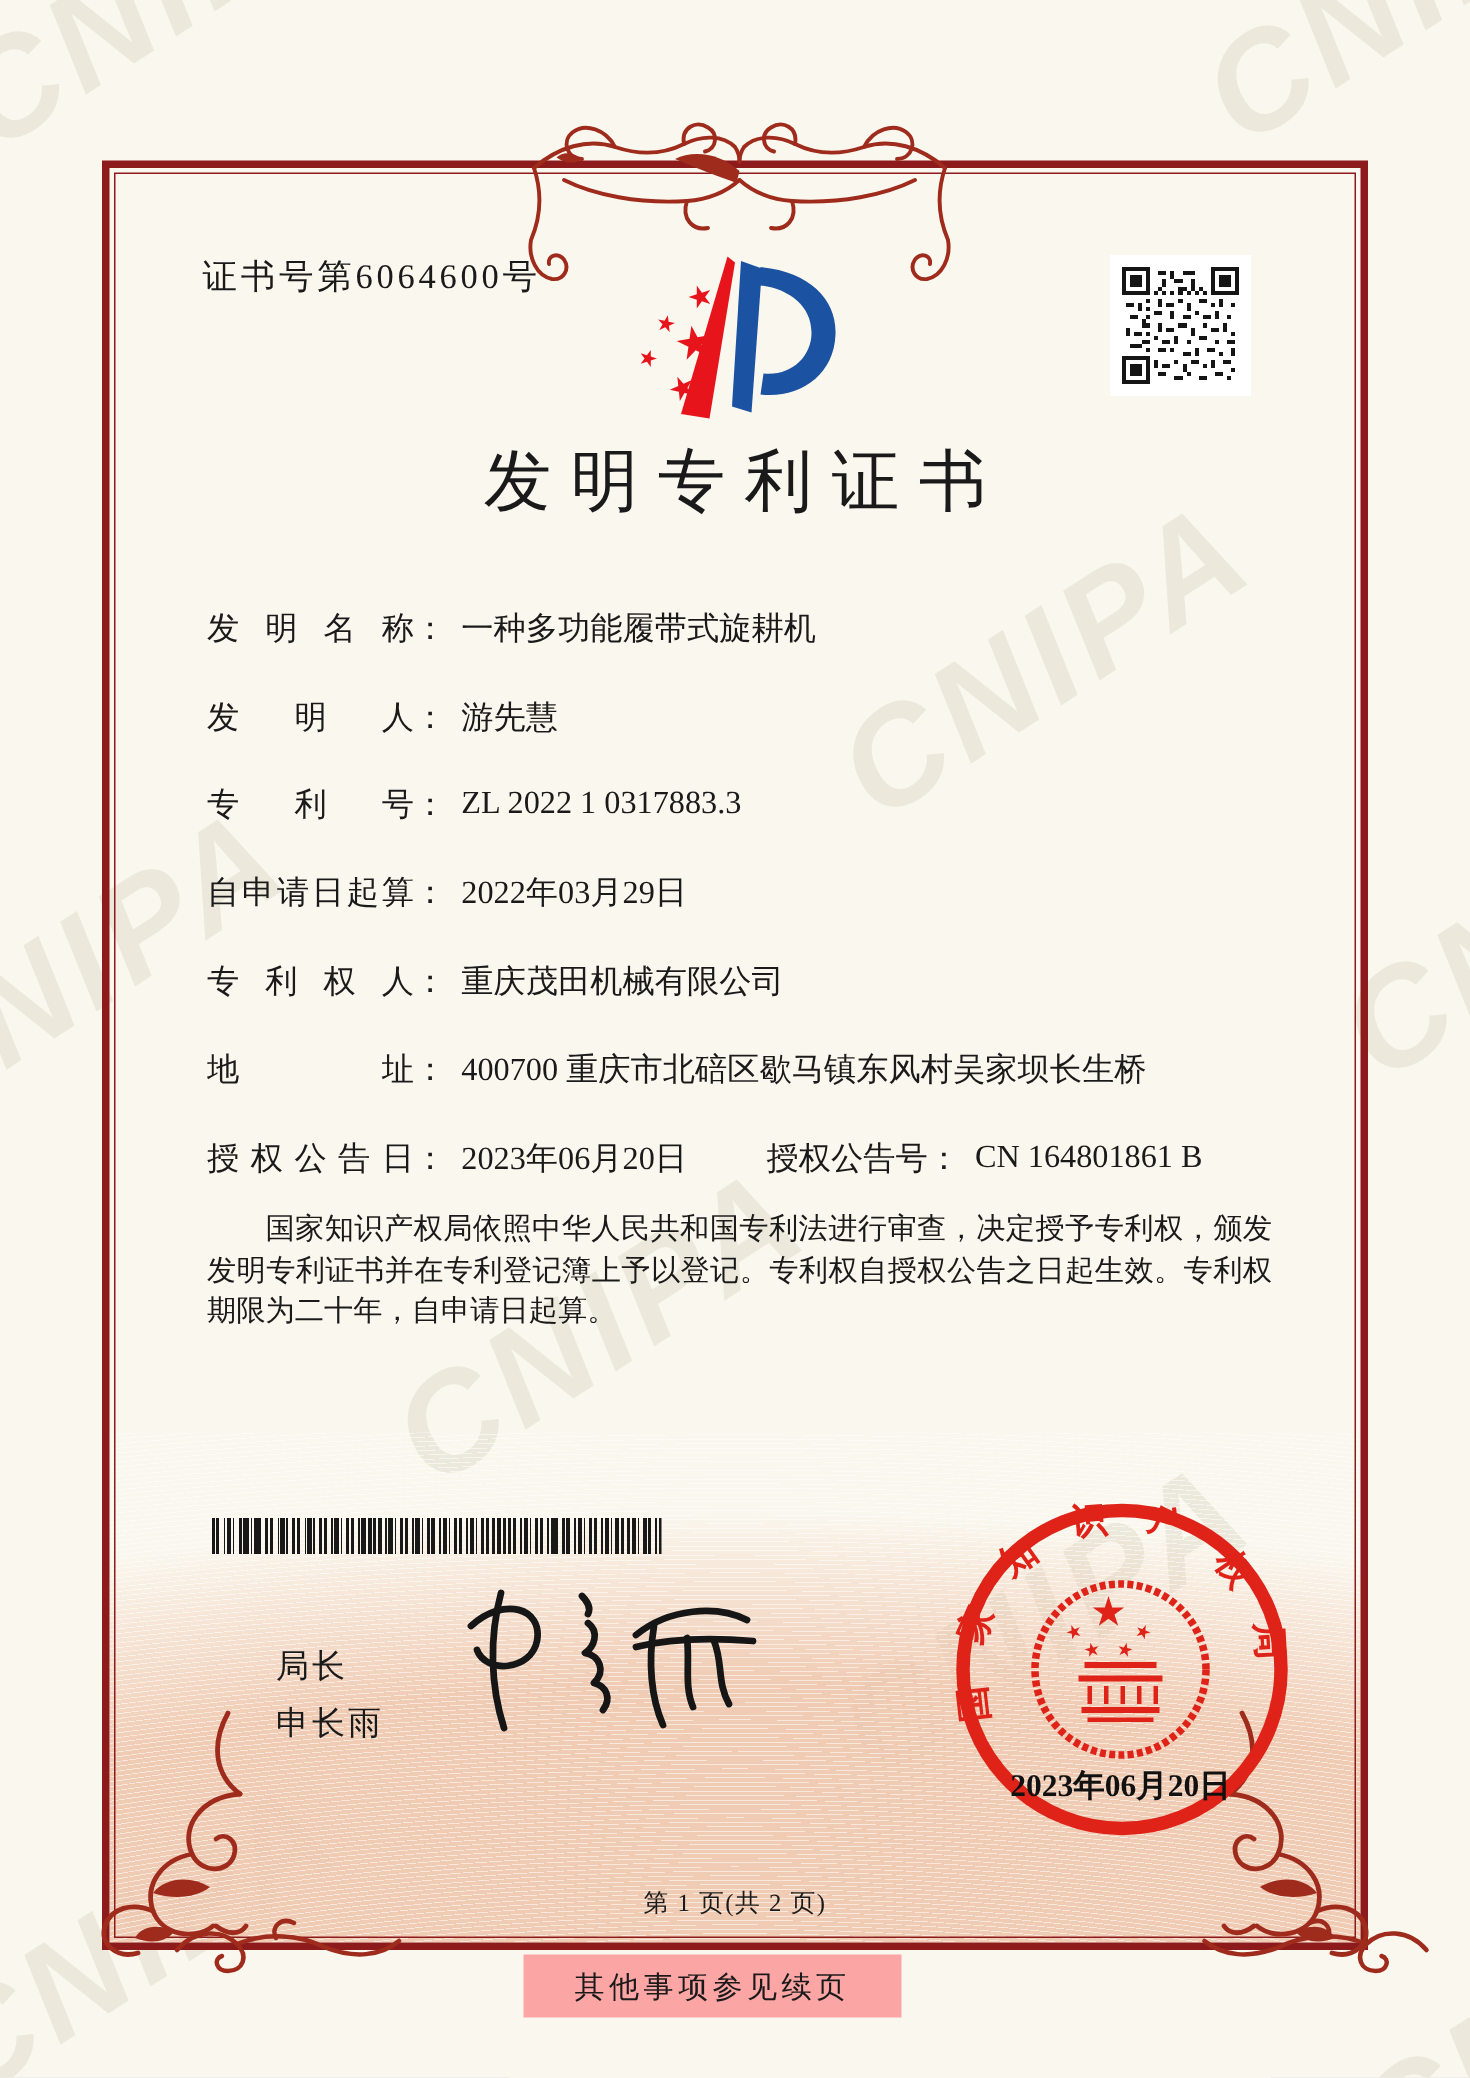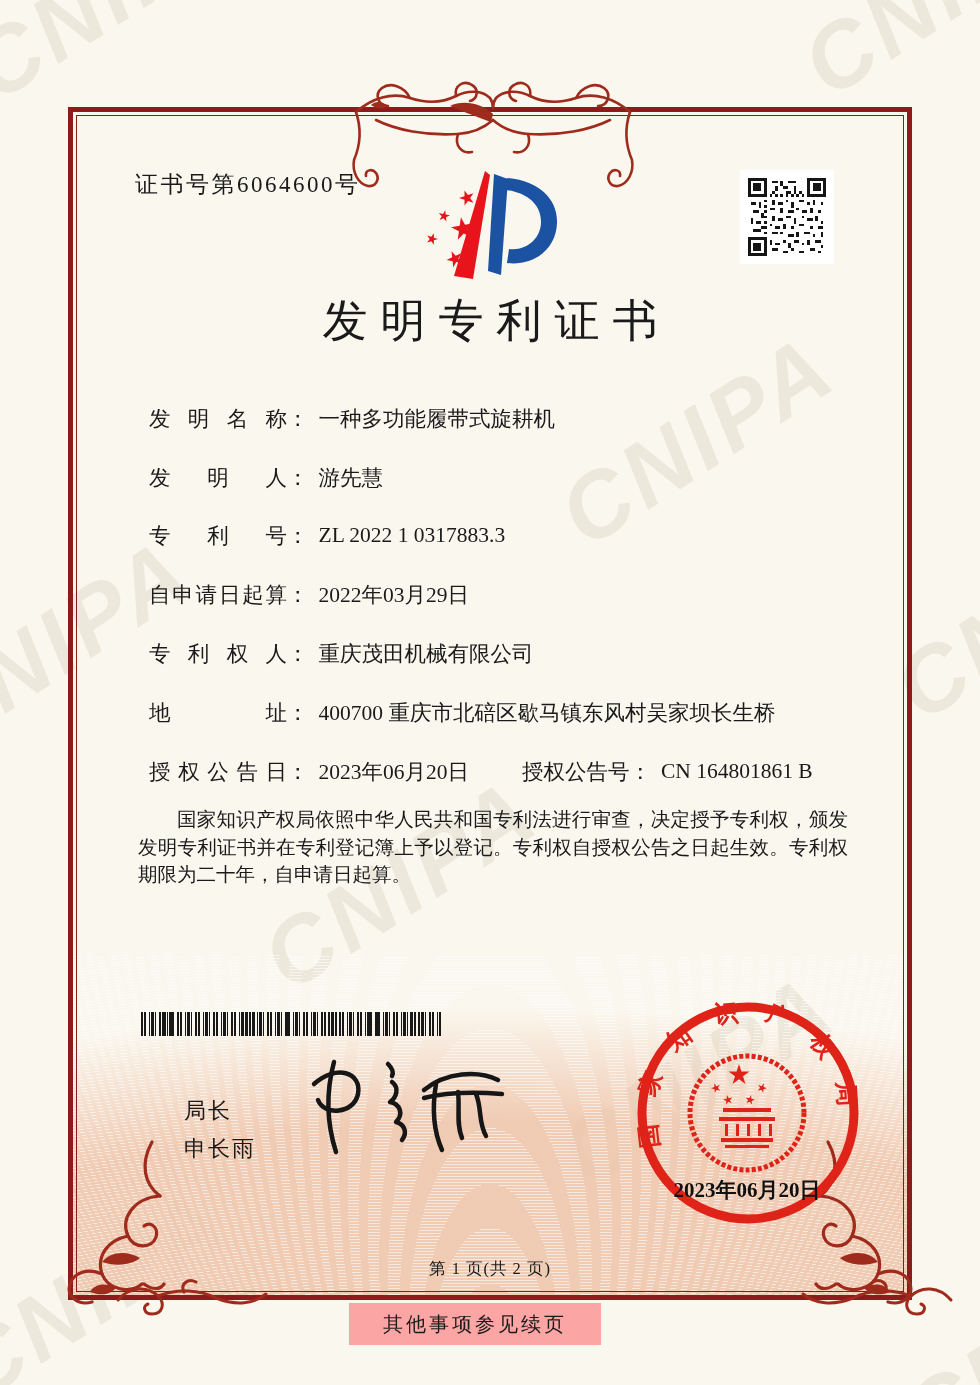--- a/index.html
+++ b/index.html
@@ -38,21 +38,21 @@
   
   .certno{position:absolute;left:135px;top:169px;font-size:23px;letter-spacing:2.5px;}
   .logo{position:absolute;left:419px;top:166px;width:150px;height:150px;}
   .qr{position:absolute;left:740px;top:170px;width:94px;height:94px;background:#fff;display:flex;align-items:center;justify-content:center;}
   .qr svg{width:78px;height:78px;}
   .title{position:absolute;left:0;top:291px;width:100%;text-align:center;
     font-size:45px;font-weight:400;letter-spacing:13px;text-indent:13px;}
   
   .fields{position:absolute;left:138px;top:389px;font-size:21.5px;}
   .frow{height:58.8px;display:flex;align-items:center;white-space:nowrap;}
-  .flabel{display:inline-block;width:138px;text-align:justify;text-align-last:justify;text-justify:inter-character;margin-left:11px;}
+  .flabel{display:inline-block;width:138px;text-align:justify;text-align-last:justify;text-justify:inter-character;}
   .fvalue{margin-left:10px;}
   .flabel2{margin-left:53px;}
   
   .paras{position:absolute;left:138px;top:806px;width:710px;font-size:19.5px;line-height:27.7px;text-align:justify;}
   .paras p{margin:0;text-indent:2em;}
   
   .barcode{
     position:absolute;left:141px;top:1012px;width:300px;height:24px;
     background:
       repeating-linear-gradient(90deg,#181818 0 2px,transparent 2px 3px,#181818 3px 5px,transparent 5px 8px,#181818 8px 9px,transparent 9px 10px,#181818 10px 13px,transparent 13px 14px,#181818 14px 15px,transparent 15px 18px),

